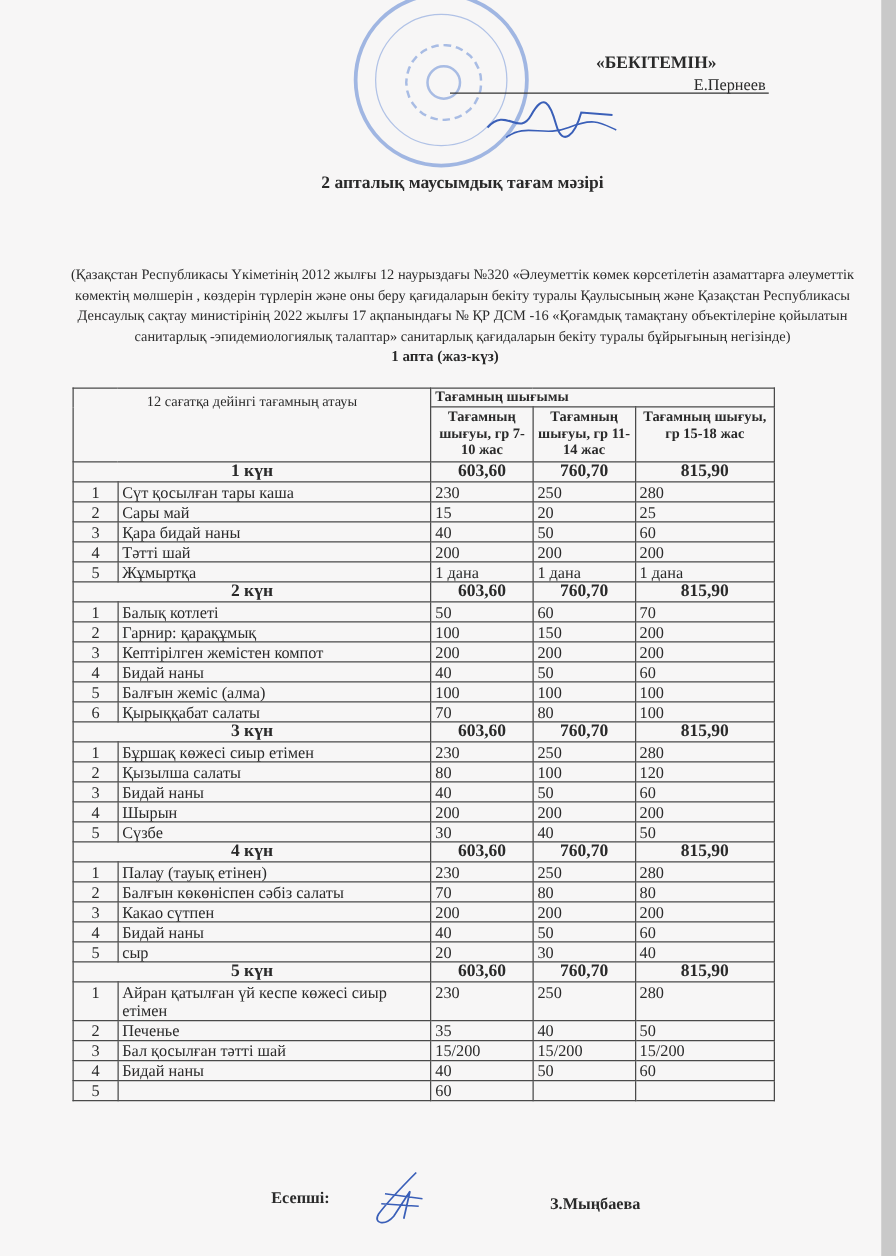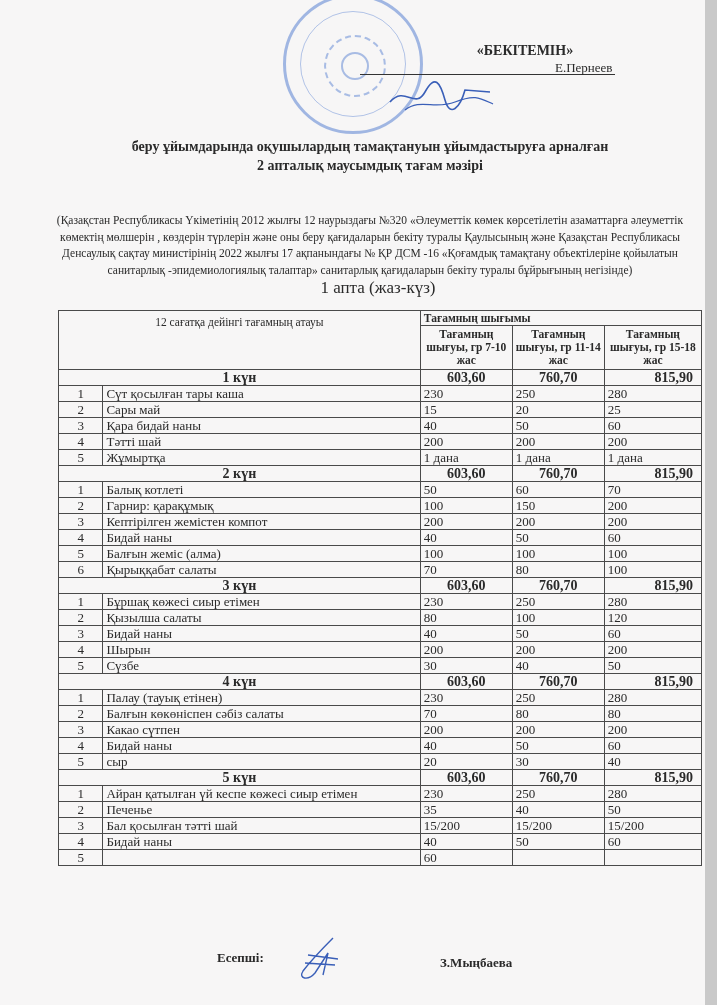--- a/index.html
+++ b/index.html
@@ -47,41 +47,41 @@
   }
   .heading {
     position: absolute; left: 45px; top: 137px; width: 650px;
     text-align: center; font-weight: bold; font-size: 14px; line-height: 19px;
   }
   .basis {
     position: absolute; left: 45px; top: 212px; width: 650px;
     text-align: center; font-size: 11.5px; line-height: 16.5px;
   }
   .week {
-    position: absolute; left: 53px; top: 278px; width: 650px;
-    text-align: center; font-weight: normal; font-size: 17px;
+    position: absolute; left: 31px; top: 278px; width: 650px;
+    text-align: center; font-weight: bold; font-size: 12px;
   }
   table.menu {
-    position: absolute; left: 58px; top: 310px; width: 644px;
+    position: absolute; left: 58px; top: 310px; width: 562px;
     border-collapse: collapse; font-size: 13px; font-family: Liberation Serif, serif;
   }
   table.menu td, table.menu th {
     border: 1px solid #4a4a4a; padding: 0 3px; height: 15px; line-height: 15px;
     vertical-align: top; font-weight: normal;
   }
   table.menu th.head-name { text-align: center; font-size: 11.5px; line-height: 14px; padding-top: 4px; }
   table.menu th.head-out { text-align: left; font-weight: bold; font-size: 11.5px; height: 14px; line-height: 14px; }
   table.menu th.head-age { text-align: center; font-weight: bold; font-size: 11.5px; line-height: 13px; padding: 2px 2px; }
   td.num { width: 36px; text-align: center; }
   td.name { width: 300px; }
   td.val { width: 82px; }
   tr.day td { font-weight: bold; font-size: 14px; }
   tr.day td.dayname { text-align: center; }
   tr.day td.total { text-align: center; }
-  tr.day td.total.c3 { text-align: right; padding-right: 8px; }
+  tr.day td.total.c3 { text-align: right; padding-right: 36px; }
   .footer {
     position: absolute; top: 950px; left: 0; width: 717px; font-weight: bold; font-size: 13px;
   }
   .footer .label { position: absolute; left: 217px; }
   .footer .name { position: absolute; left: 440px; top: 5px; }
   .sig2 { position: absolute; left: 293px; top: 933px; width: 55px; height: 50px; }
 </style>
 </head>
 <body>
 
@@ -100,21 +100,20 @@
     <span class="name">Е.Пернеев</span>
   </div>
 </div>
 
 <svg class="sig1" viewBox="0 0 110 32">
   <path d="M5 22 C20 5, 30 30, 40 12 S55 2, 60 20 S75 28, 80 10 L105 12" fill="none" stroke="#3a5fb8" stroke-width="1.6"></path>
   <path d="M20 30 C35 18, 50 30, 70 22 S95 18, 108 24" fill="none" stroke="#3a5fb8" stroke-width="1.3"></path>
 </svg>
 
 <div class="heading">
-  <div>беру  ұйымдарында оқушылардың тамақтануын ұйымдастыруға арналған</div>
   <div>2 апталық маусымдық тағам мәзірі</div>
 </div>
 
 <div class="basis">(Қазақстан Республикасы Үкіметінің 2012 жылғы 12 наурыздағы №320 «Әлеуметтік көмек көрсетілетін азаматтарға әлеуметтік көмектің мөлшерін ,  көздерін түрлерін және оны беру қағидаларын бекіту туралы Қаулысының және Қазақстан Республикасы Денсаулық сақтау  министірінің 2022 жылғы 17 ақпанындағы № ҚР ДСМ -16 «Қоғамдық тамақтану объектілеріне қойылатын санитарлық -эпидемиологиялық талаптар» санитарлық қағидаларын бекіту туралы бұйрығының негізінде)</div>
 
 <div class="week">1 апта (жаз-күз)</div>
 
 <table class="menu">
   <thead>
     <tr>

